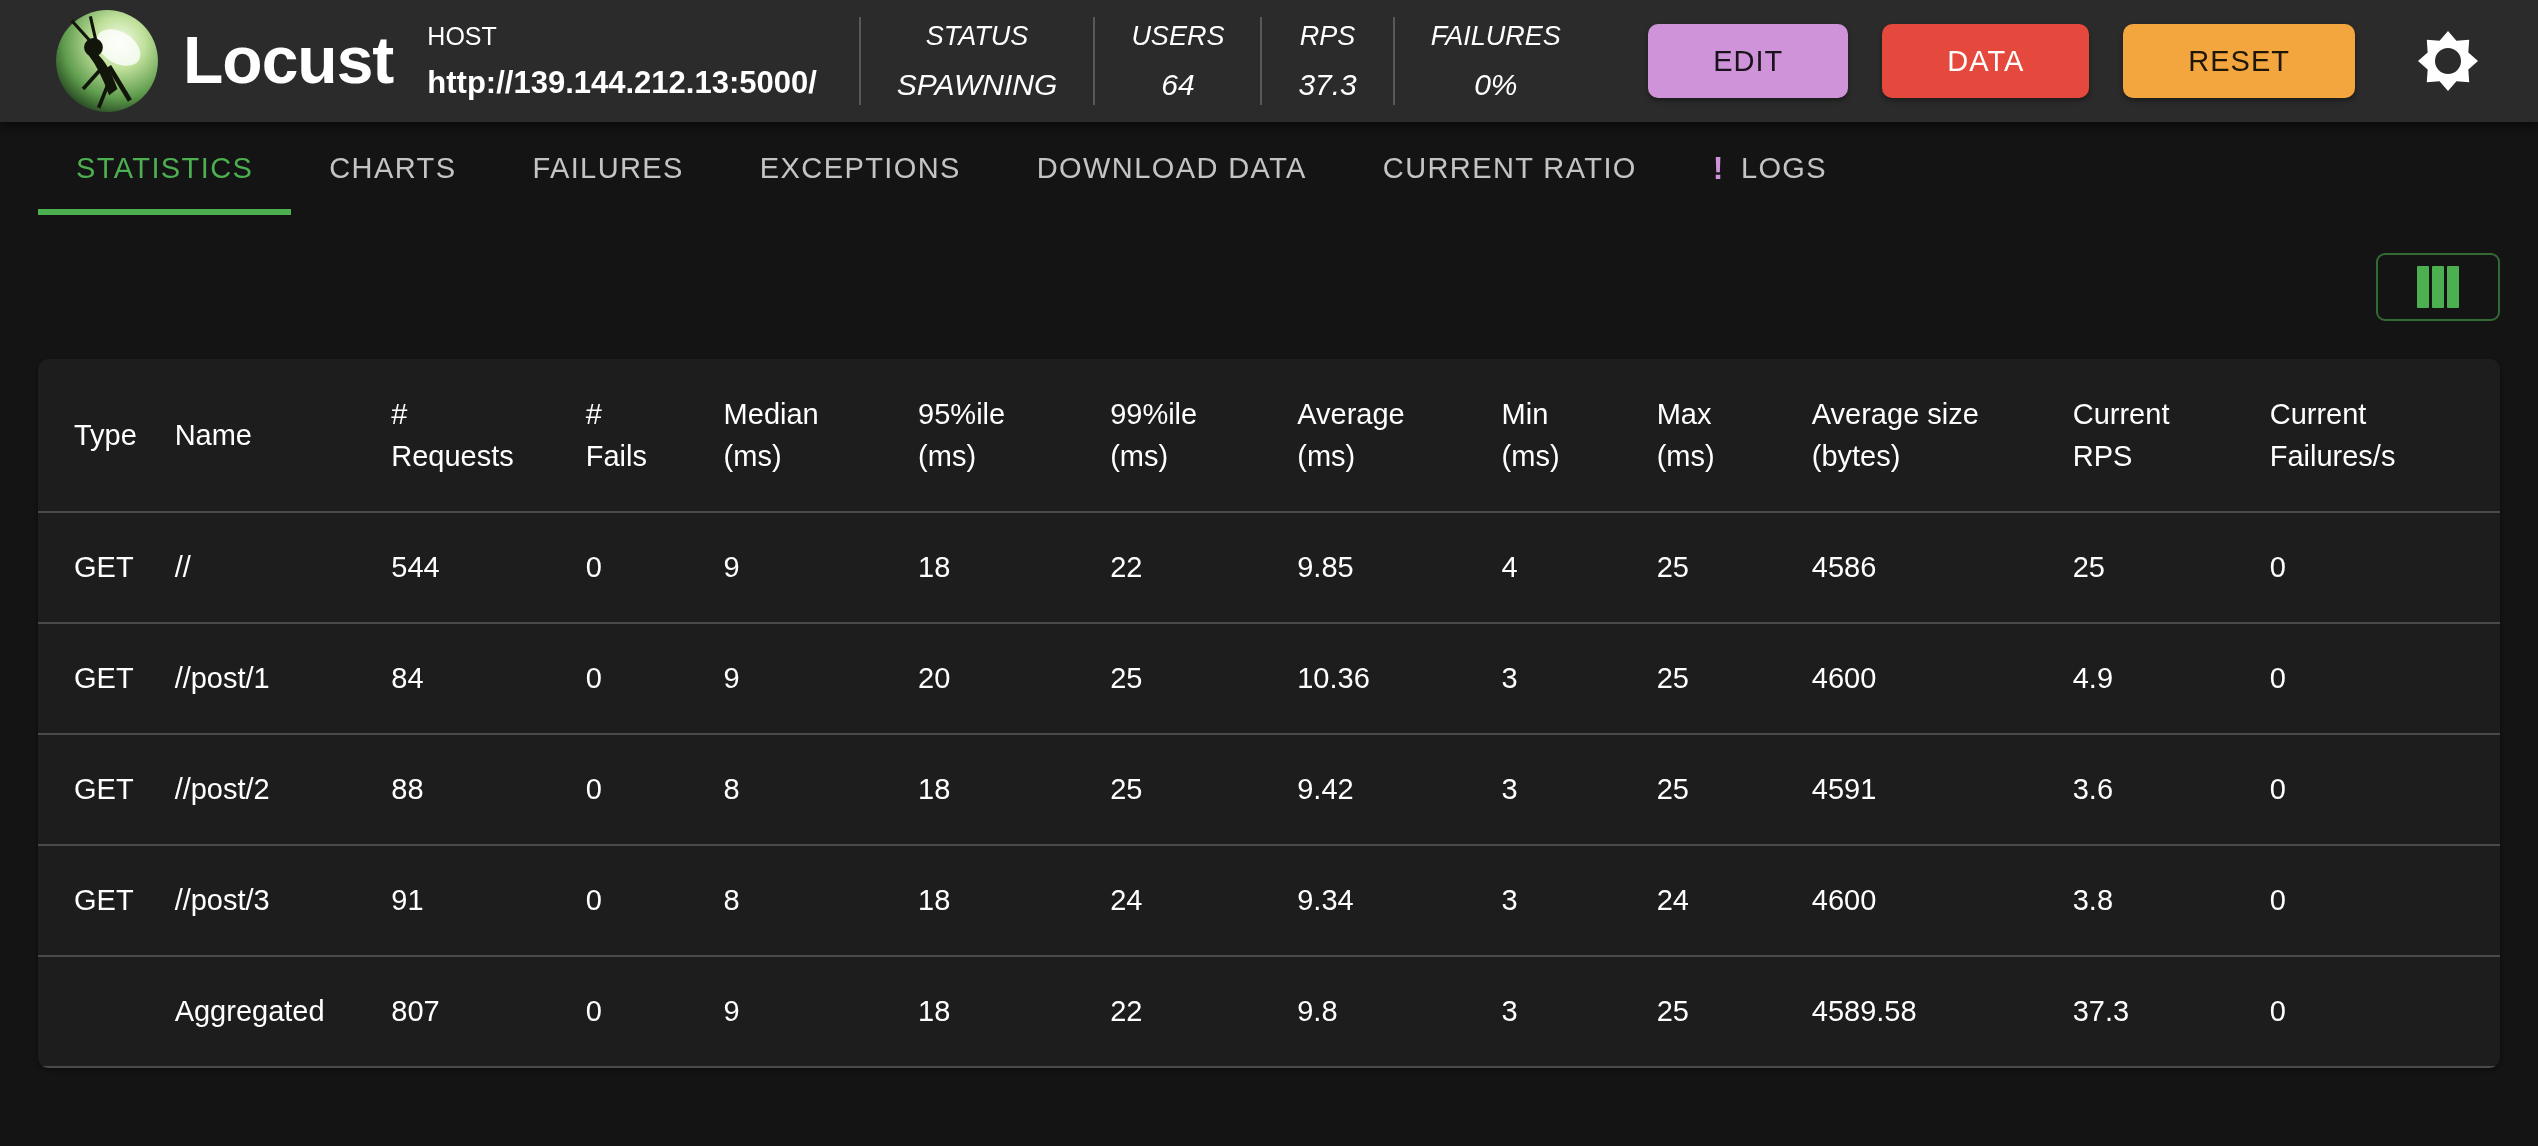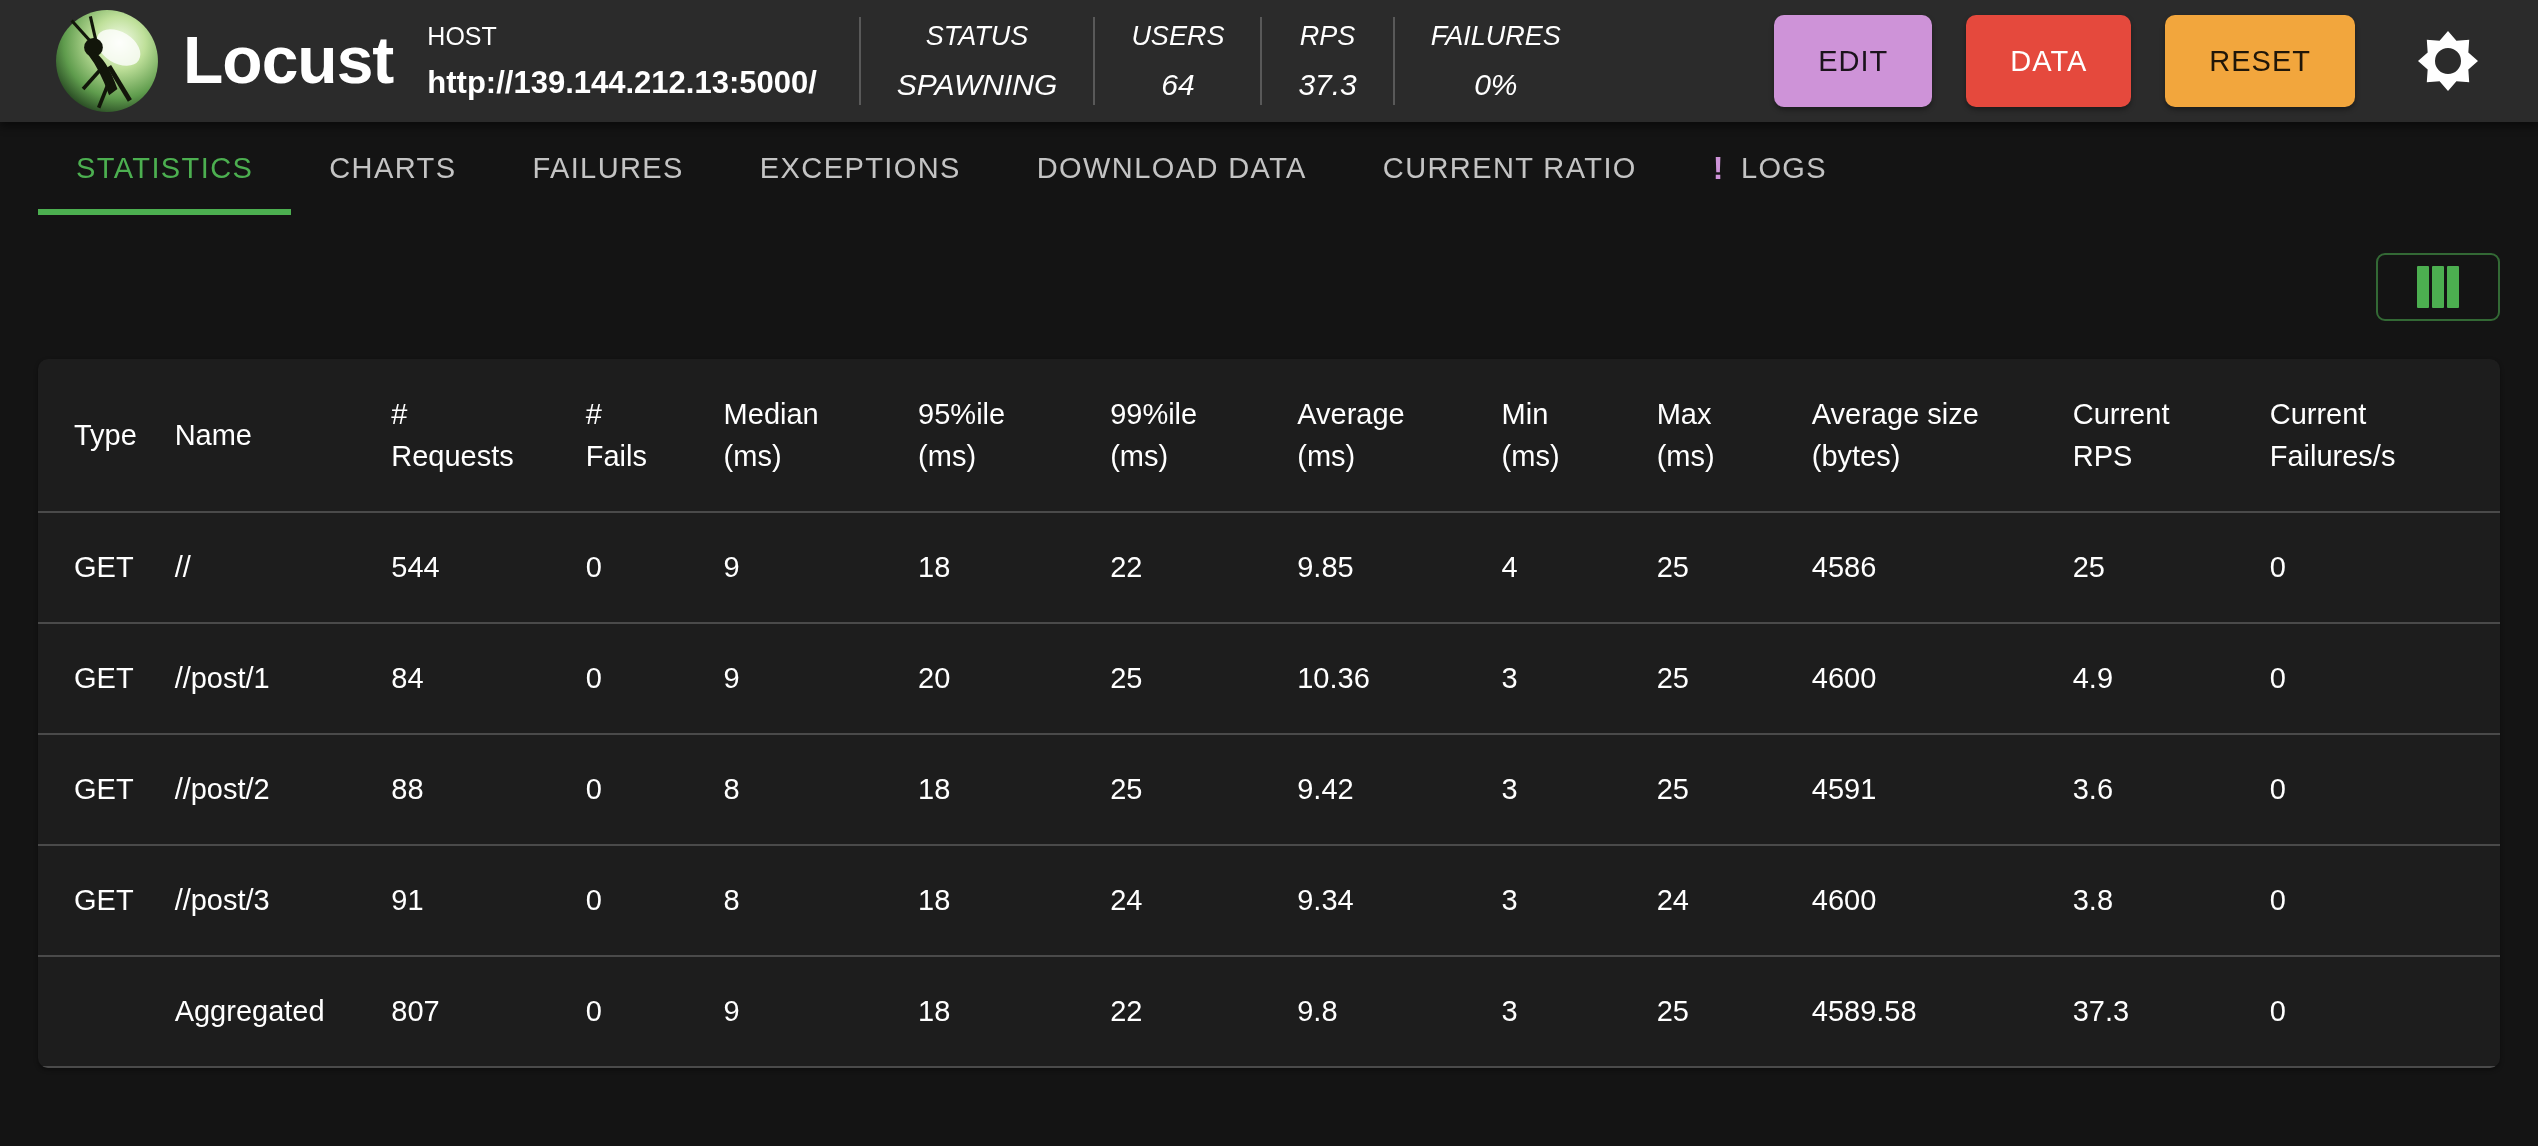--- a/index.html
+++ b/index.html
@@ -46,23 +46,23 @@
   .vdiv{width:2px;height:88px;background:rgba(255,255,255,0.22);flex:0 0 auto;}
   .stat{
     display:flex;flex-direction:column;align-items:center;justify-content:center;
     gap:16px;padding:0 36px;text-align:center;font-style:italic;
   }
   .stat-label{font-size:27px;color:#fff;}
   .stat-value{font-size:30px;color:#fff;}
   .actions{margin-left:auto;display:flex;align-items:center;}
   .btn{
     border:none;cursor:pointer;
-    height:92px;border-radius:10px;
+    height:74px;border-radius:10px;
     font-family:inherit;font-size:29px;font-weight:500;letter-spacing:1px;
-    padding:0 44px;margin-left:34px;
+    padding:0 65px;margin-left:34px;
     box-shadow:0 3px 5px rgba(0,0,0,0.35);
   }
   .btn-edit{background:var(--color-purple);color:rgba(0,0,0,0.87);}
   .btn-stop{background:var(--color-red);color:#fff;}
   .btn-reset{background:var(--color-orange);color:rgba(0,0,0,0.87);}
   .gear-btn{
     background:none;border:none;cursor:pointer;
     margin-left:58px;width:70px;height:70px;
     display:flex;align-items:center;justify-content:center;
   }

